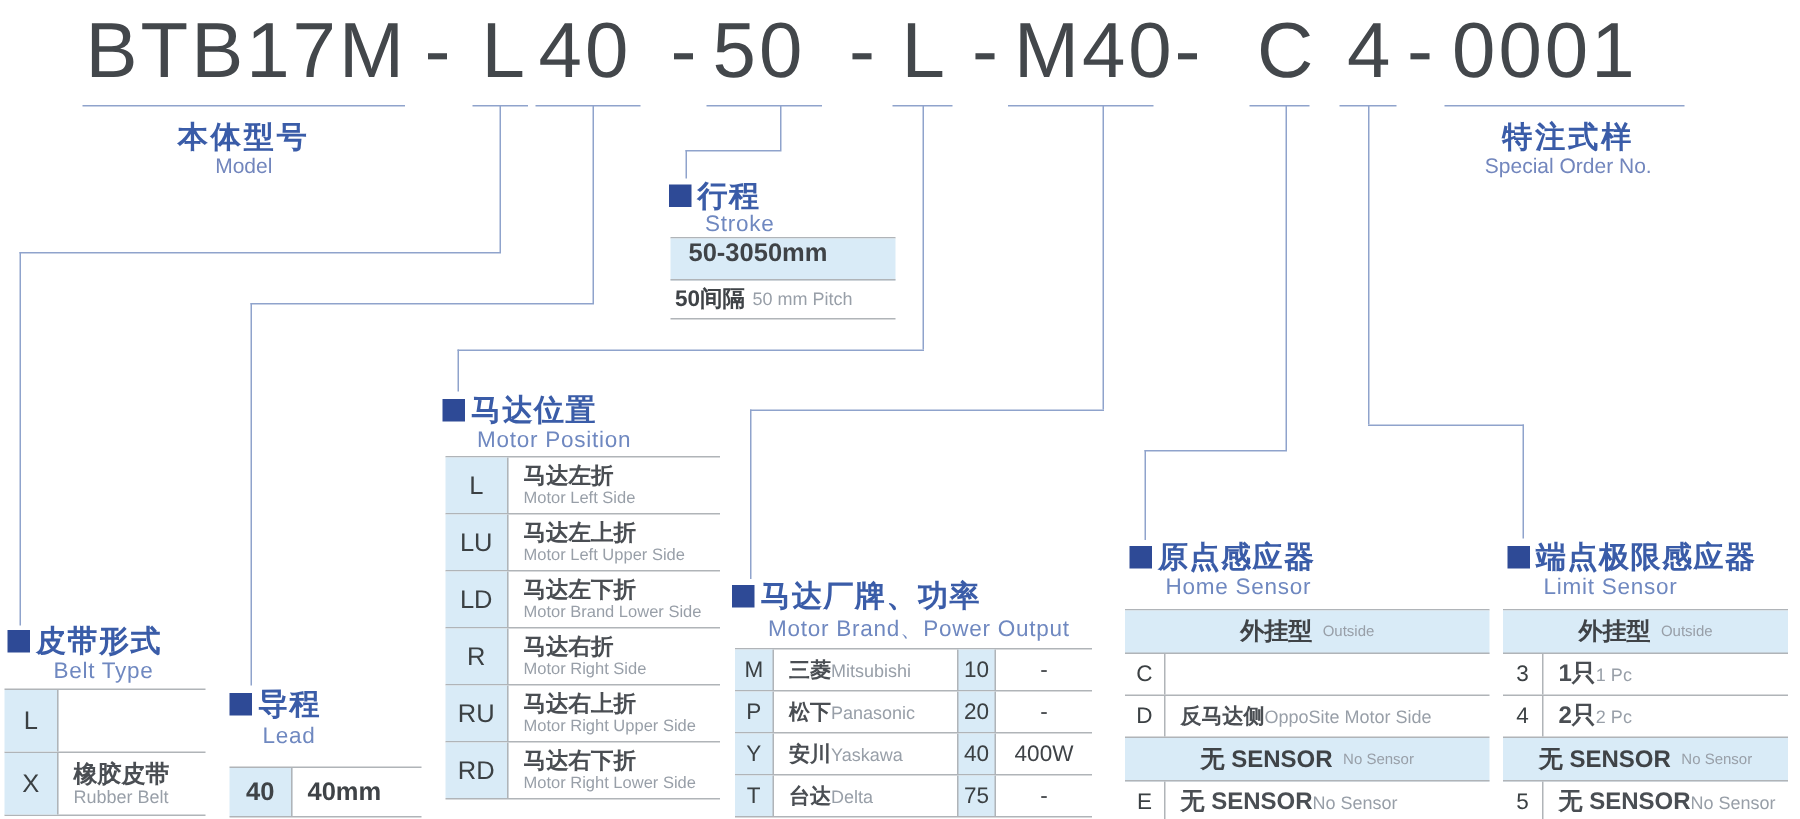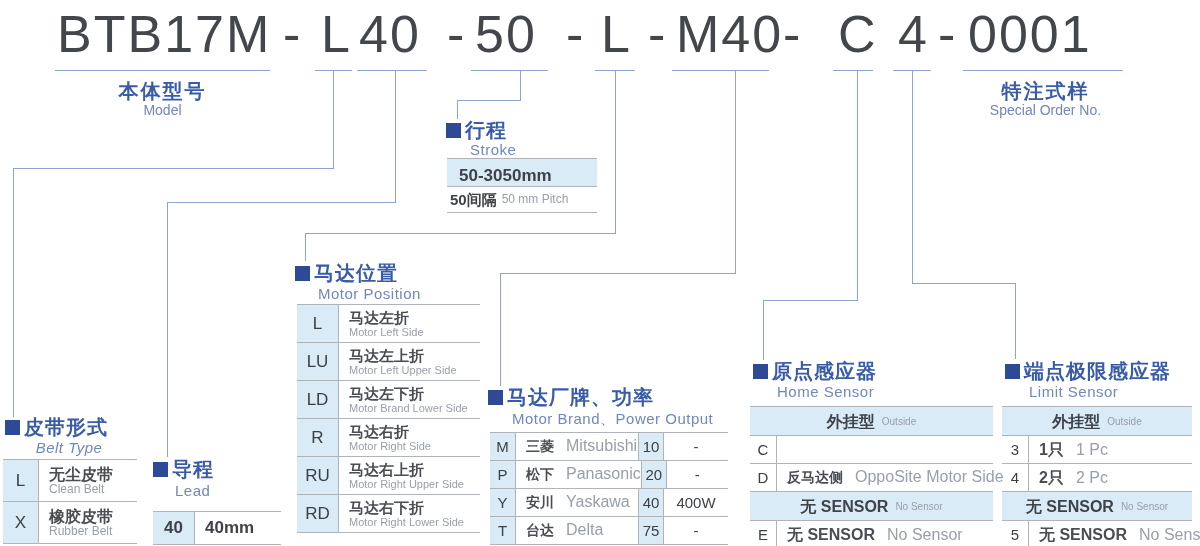--- a/index.html
+++ b/index.html
@@ -9,37 +9,37 @@
   .seg{position:absolute;top:4px;font-size:52px;line-height:60px;color:#43474b;letter-spacing:2px;white-space:nowrap;}
   .ul{position:absolute;height:1px;background:#8fa3cc;top:70px;}
   
   .hl{position:absolute;height:1px;background:#8fa3cc;}
   .vl{position:absolute;width:1px;background:#8fa3cc;}
   
   .hd{position:absolute;display:flex;align-items:center;white-space:nowrap;}
   .sq{display:inline-block;width:15px;height:15px;background:#2e4a96;margin-right:4px;flex:0 0 auto;}
   .hd .zh{font-size:20px;font-weight:bold;color:#3a5ca8;letter-spacing:1px;}
   .hden{position:absolute;font-size:15px;color:#6f88c0;white-space:nowrap;letter-spacing:.5px;}
-  .ctr{text-align:center;font-style:italic;}
+  .ctr{text-align:center;}
   
   .toplab-zh{position:absolute;font-size:20px;font-weight:bold;color:#3a5ca8;letter-spacing:2px;text-align:center;}
   .toplab-en{position:absolute;font-size:14px;color:#7286bd;text-align:center;}
   
   .tbl{position:absolute;border-top:1px solid #b0b4b8;box-sizing:border-box;}
   .row{display:flex;border-bottom:1px solid #b0b4b8;box-sizing:border-box;align-items:stretch;}
   .cell{display:flex;flex-direction:column;justify-content:center;box-sizing:border-box;}
   .code{align-items:center;justify-content:center;display:flex;border-right:1px solid #b0b4b8;
         font-size:17px;color:#3b4043;flex:0 0 auto;}
   .bluebg{background:#d9ebf7;}
   .desc{flex:1;padding-left:10px;}
   .zh1{font-size:15px;font-weight:600;color:#4a4e53;line-height:17px;white-space:nowrap;}
   .en1{font-size:11px;color:#989fa8;line-height:13px;white-space:nowrap;}
   .inline-pair{display:flex;align-items:baseline;white-space:nowrap;}
   .inline-pair .zh1{font-size:14px;}
-  .inline-pair .en1{font-size:16px;margin-left:12px;}
+  .inline-pair .en1{font-size:12px;margin-left:0;}
   .hdr-row{justify-content:center;align-items:center;display:flex;border-bottom:1px solid #b0b4b8;background:#d9ebf7;}
   .hdr-row .zh1{font-size:16px;font-weight:bold;color:#3f4347;}
   .hdr-row .en1{font-size:10px;margin-left:7px;}
   .big{font-size:17px;font-weight:bold;color:#3f4347;}
 </style>
 </head>
 <body>
 
 <div id="stage">
 
@@ -103,24 +103,20 @@
   <div class="vl" style="left:1015px;top:283px;height:76px"></div>
 
   <div class="hd" style="left:5px;top:414px">
     <span class="sq"></span>
     <span class="zh">皮带形式</span>
   </div>
   <div class="hden ctr" style="left:5px;width:128px;top:439px">Belt Type</div>
   <div class="tbl" style="left:3px;top:459px;width:134px">
     <div class="row" style="height:42px">
       <div class="cell code bluebg" style="width:36px">L</div>
-      <div class="cell desc">
-        <span class="zh1" style="font-size:16px">无尘皮带</span>
-        <span class="en1" style="font-size:12px">Clean Belt</span>
-      </div>
     </div>
     <div class="row" style="height:42px">
       <div class="cell code bluebg" style="width:36px">X</div>
       <div class="cell desc">
         <span class="zh1" style="font-size:16px">橡胶皮带</span>
         <span class="en1" style="font-size:12px">Rubber Belt</span>
       </div>
     </div>
   </div>
 
@@ -187,21 +183,21 @@
       </div>
     </div>
   </div>
 
   <div class="hd" style="left:446px;top:117px">
     <span class="sq"></span>
     <span class="zh">行程</span>
   </div>
   <div class="hden" style="left:470px;top:141px">Stroke</div>
   <div class="tbl" style="left:447px;top:158px;width:150px">
-    <div class="row bluebg" style="height:28px;align-items:flex-end;padding-left:12px">
+    <div class="row bluebg" style="height:28px;align-items:flex-start;padding-left:12px">
       <span class="big">50-3050mm</span>
     </div>
     <div class="row" style="height:26px;align-items:center;padding-left:3px">
       <span class="zh1" style="font-size:15px;font-weight:bold;color:#3f4347">50间隔</span>
       <span class="en1" style="font-size:12px;margin-left:5px">50 mm Pitch</span>
     </div>
   </div>
 
   <div class="hd" style="left:488px;top:384px">
     <span class="sq"></span>

